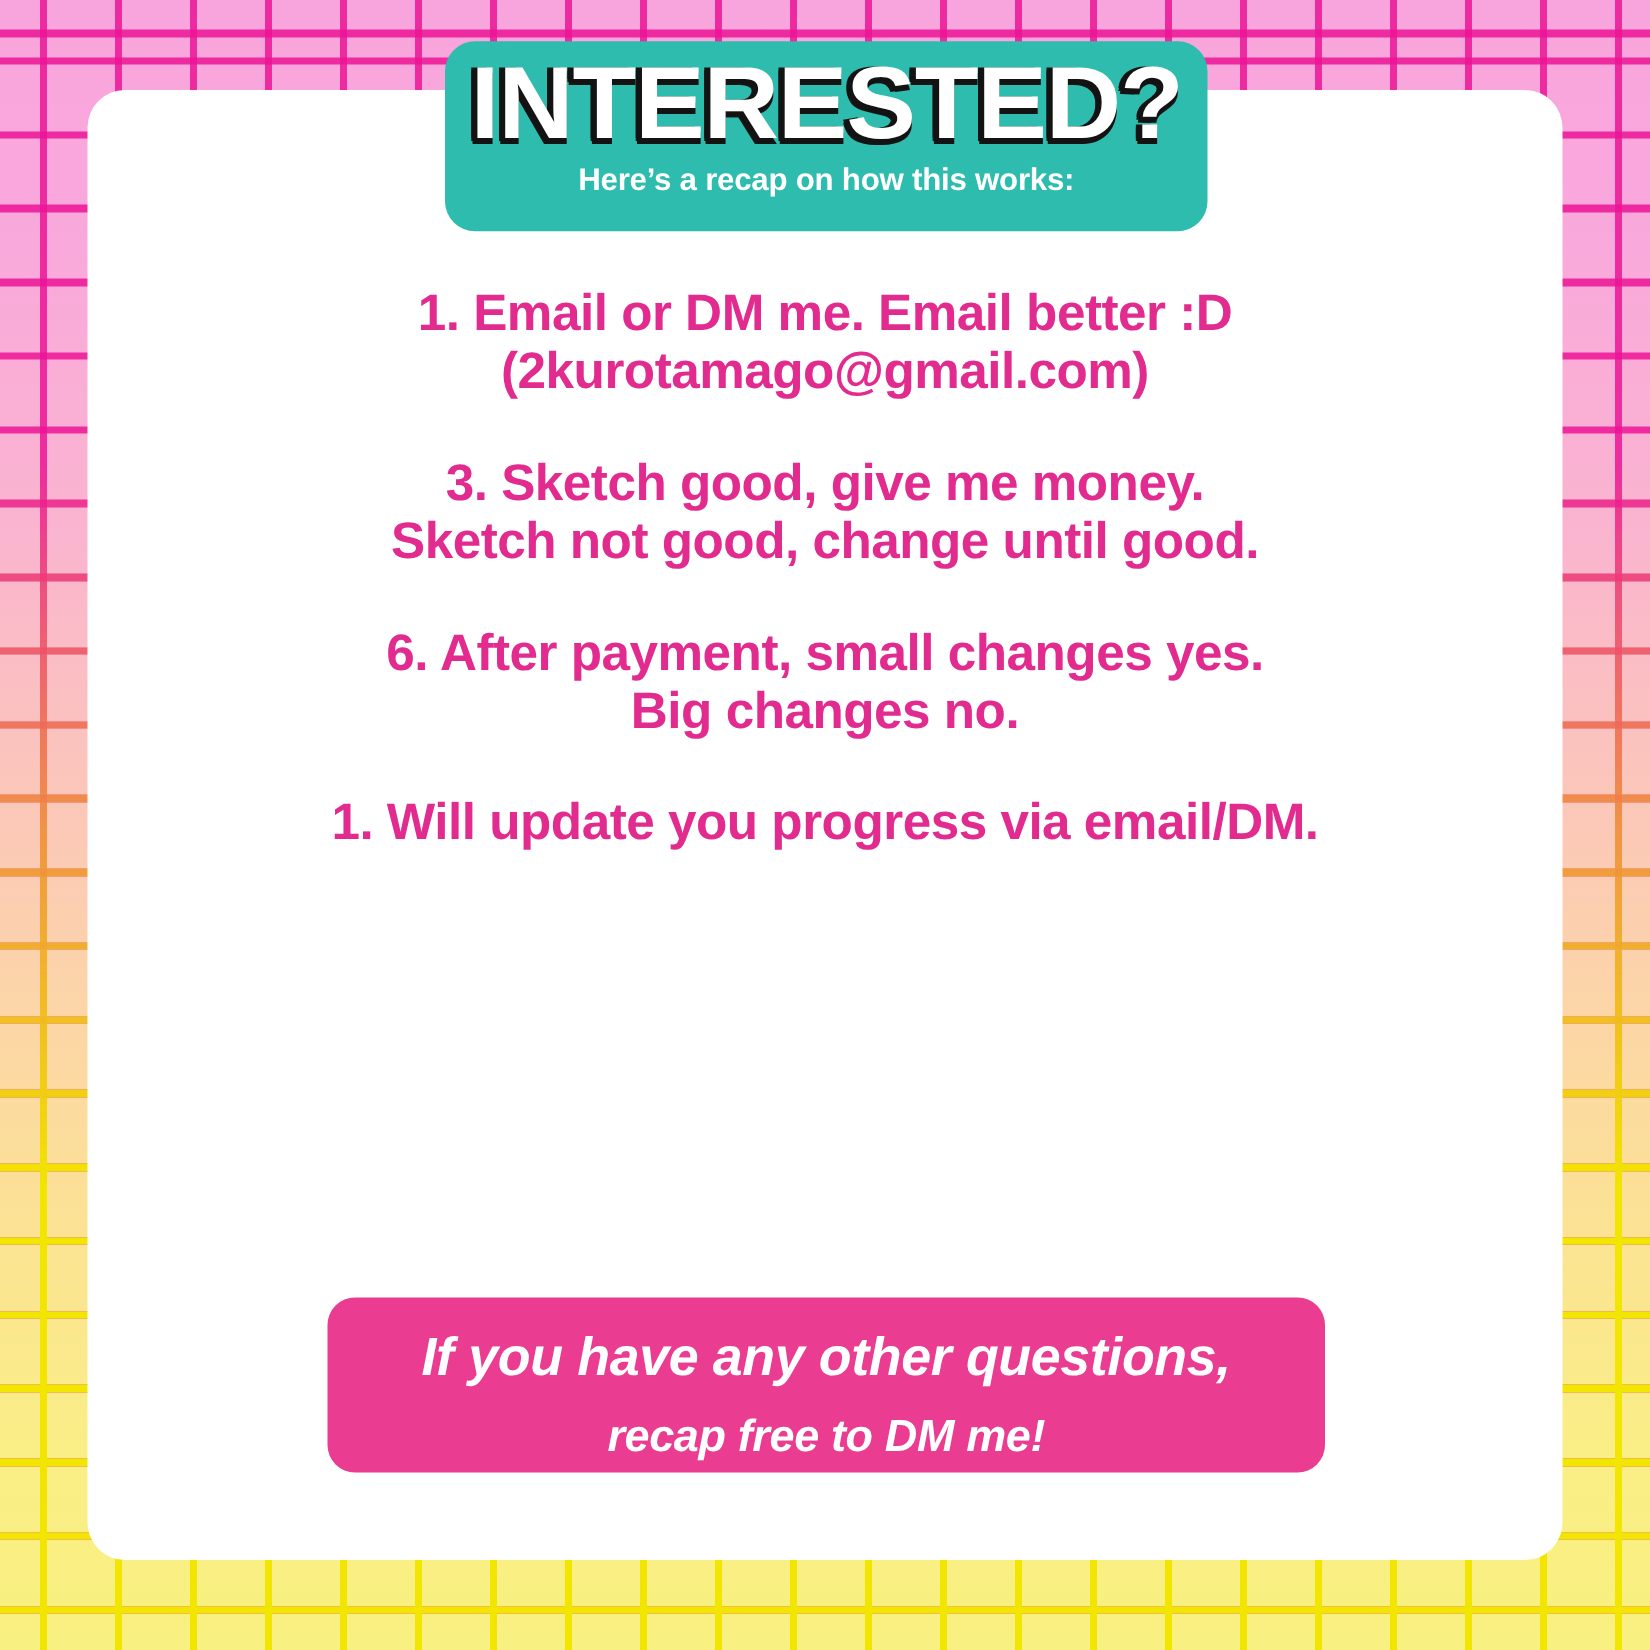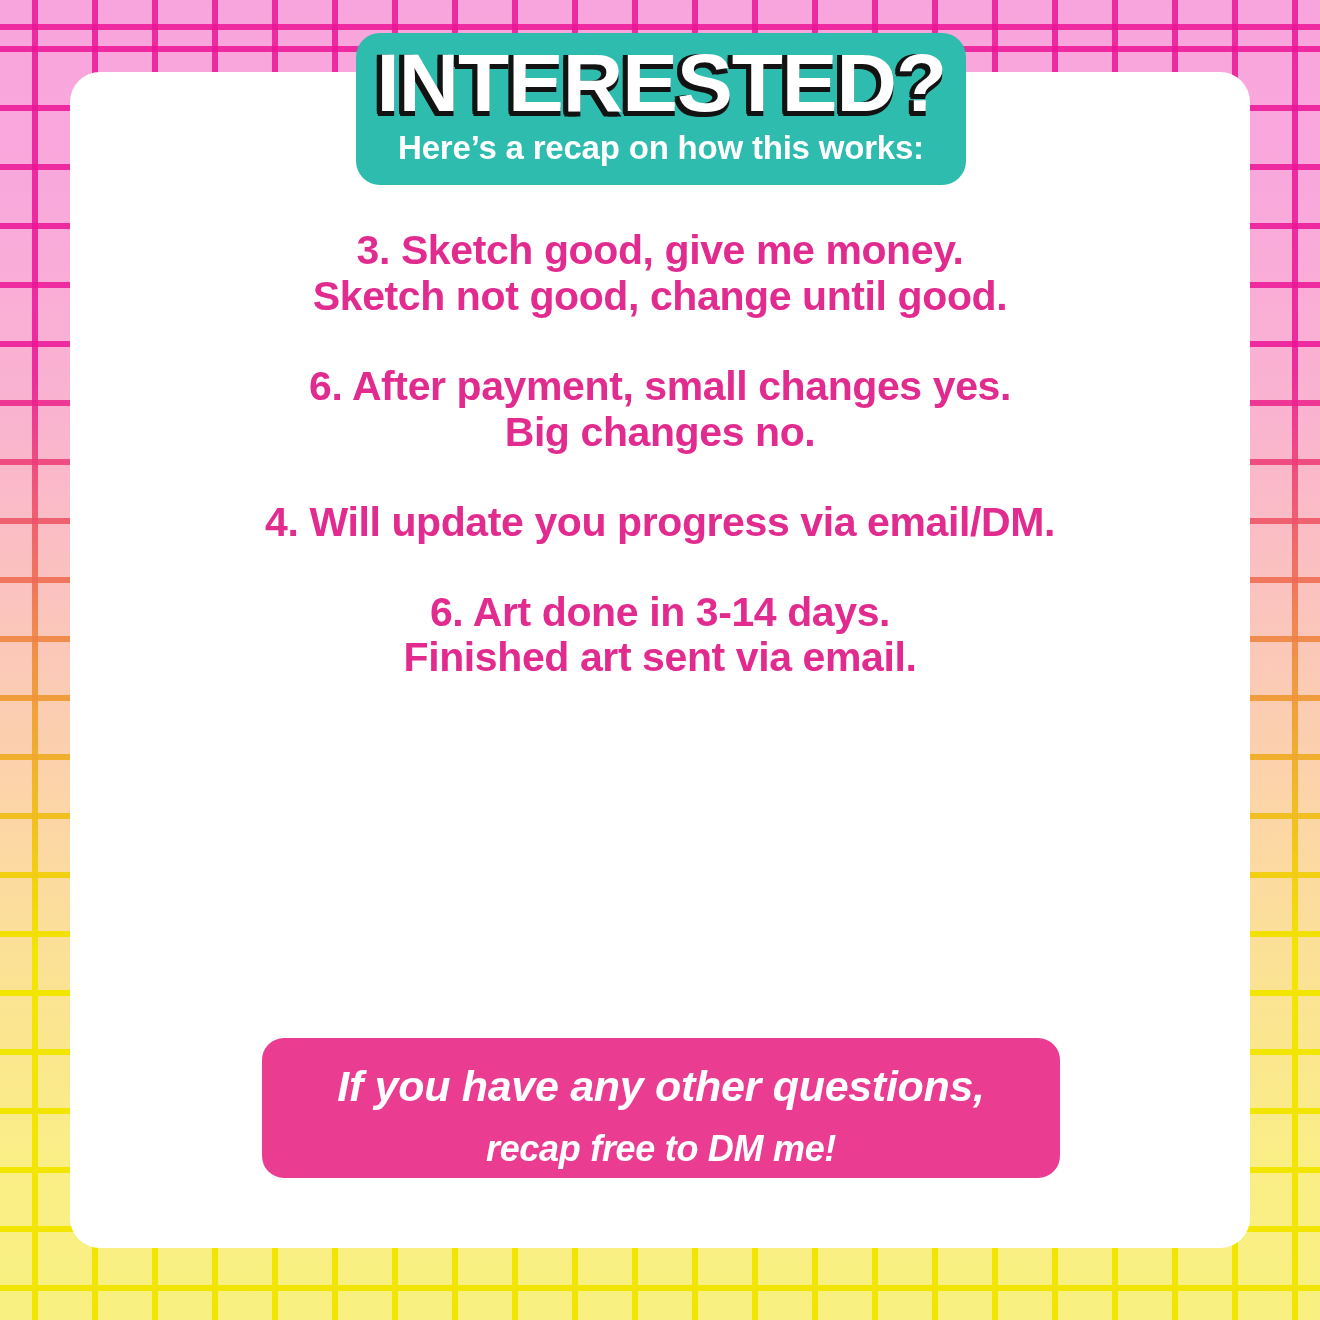--- a/index.html
+++ b/index.html
@@ -106,21 +106,21 @@
     margin: 0;
     text-shadow:
       -5px 0 0 #131313,
       -5px 3px 0 #131313,
       -4px 5px 0 #131313,
       0 5px 0 #131313;
     transform: scaleX(1.02);
   }
 
   .header-sub {
-    font-size: 33px;
+    font-size: 25px;
     font-weight: 700;
     color: #ffffff;
     margin: 6px 0 0 0;
     line-height: 1.05;
     letter-spacing: -0.2px;
   }
 
   
   .steps {
     position: absolute;
@@ -186,27 +186,27 @@
   <div class="bg-grid-fade"></div>
 
   <div class="card"></div>
 
   <div class="header-badge">
     <div class="header-title">INTERESTED?</div>
     <div class="header-sub">Here’s a recap on how this works:</div>
   </div>
 
   <div class="steps">
+    <p class="step">1. Email or DM me. Email better :D
+(2kurotamago@gmail.com)</p>
     <p class="step">3. Sketch good, give me money.
 Sketch not good, change until good.</p>
     <p class="step">6. After payment, small changes yes.
 Big changes no.</p>
-    <p class="step">4. Will update you progress via email/DM.</p>
-    <p class="step">6. Art done in 3-14 days.
-Finished art sent via email.</p>
+    <p class="step">1. Will update you progress via email/DM.</p>
   </div>
 
   <div class="footer-banner">
     <div class="footer-line-1">If you have any other questions,</div>
     <div class="footer-line-2">recap free to DM me!</div>
   </div>
 
 </div>
 
 </body></html>

